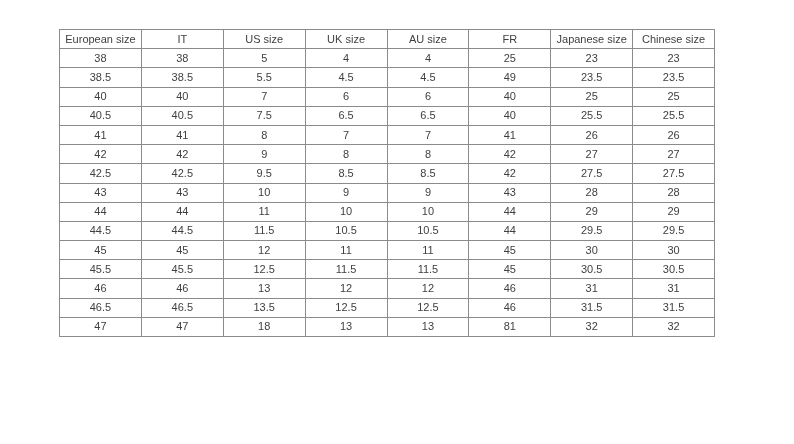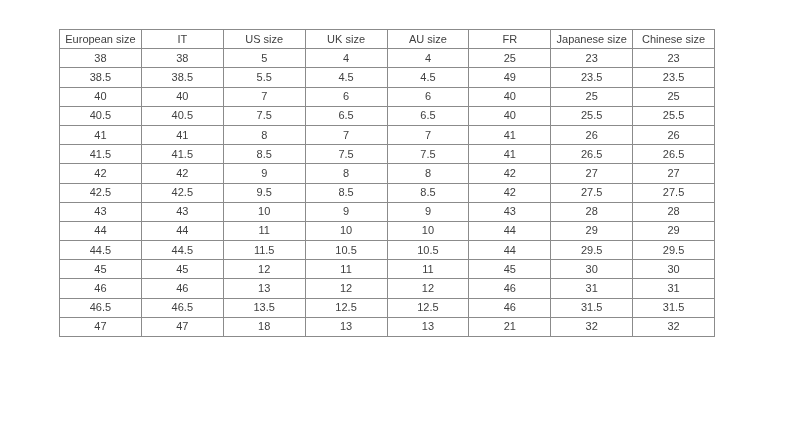--- a/index.html
+++ b/index.html
@@ -100,30 +100,20 @@
           <td>41</td>
           <td>41</td>
           <td>8</td>
           <td>7</td>
           <td>7</td>
           <td>41</td>
           <td>26</td>
           <td>26</td>
         </tr>
         <tr>
-          <td>41.5</td>
-          <td>41.5</td>
-          <td>8.5</td>
-          <td>7.5</td>
-          <td>7.5</td>
-          <td>41</td>
-          <td>26.5</td>
-          <td>26.5</td>
-        </tr>
-        <tr>
           <td>42</td>
           <td>42</td>
           <td>9</td>
           <td>8</td>
           <td>8</td>
           <td>42</td>
           <td>27</td>
           <td>27</td>
         </tr>
         <tr>
@@ -170,20 +160,30 @@
           <td>45</td>
           <td>45</td>
           <td>12</td>
           <td>11</td>
           <td>11</td>
           <td>45</td>
           <td>30</td>
           <td>30</td>
         </tr>
         <tr>
+          <td>45.5</td>
+          <td>45.5</td>
+          <td>12.5</td>
+          <td>11.5</td>
+          <td>11.5</td>
+          <td>45</td>
+          <td>30.5</td>
+          <td>30.5</td>
+        </tr>
+        <tr>
           <td>46</td>
           <td>46</td>
           <td>13</td>
           <td>12</td>
           <td>12</td>
           <td>46</td>
           <td>31</td>
           <td>31</td>
         </tr>
         <tr>
@@ -195,19 +195,19 @@
           <td>46</td>
           <td>31.5</td>
           <td>31.5</td>
         </tr>
         <tr>
           <td>47</td>
           <td>47</td>
           <td>18</td>
           <td>13</td>
           <td>13</td>
-          <td>21</td>
+          <td>81</td>
           <td>32</td>
           <td>32</td>
         </tr>
       </tbody>
   </table>
 </div>
 
 </body></html>

